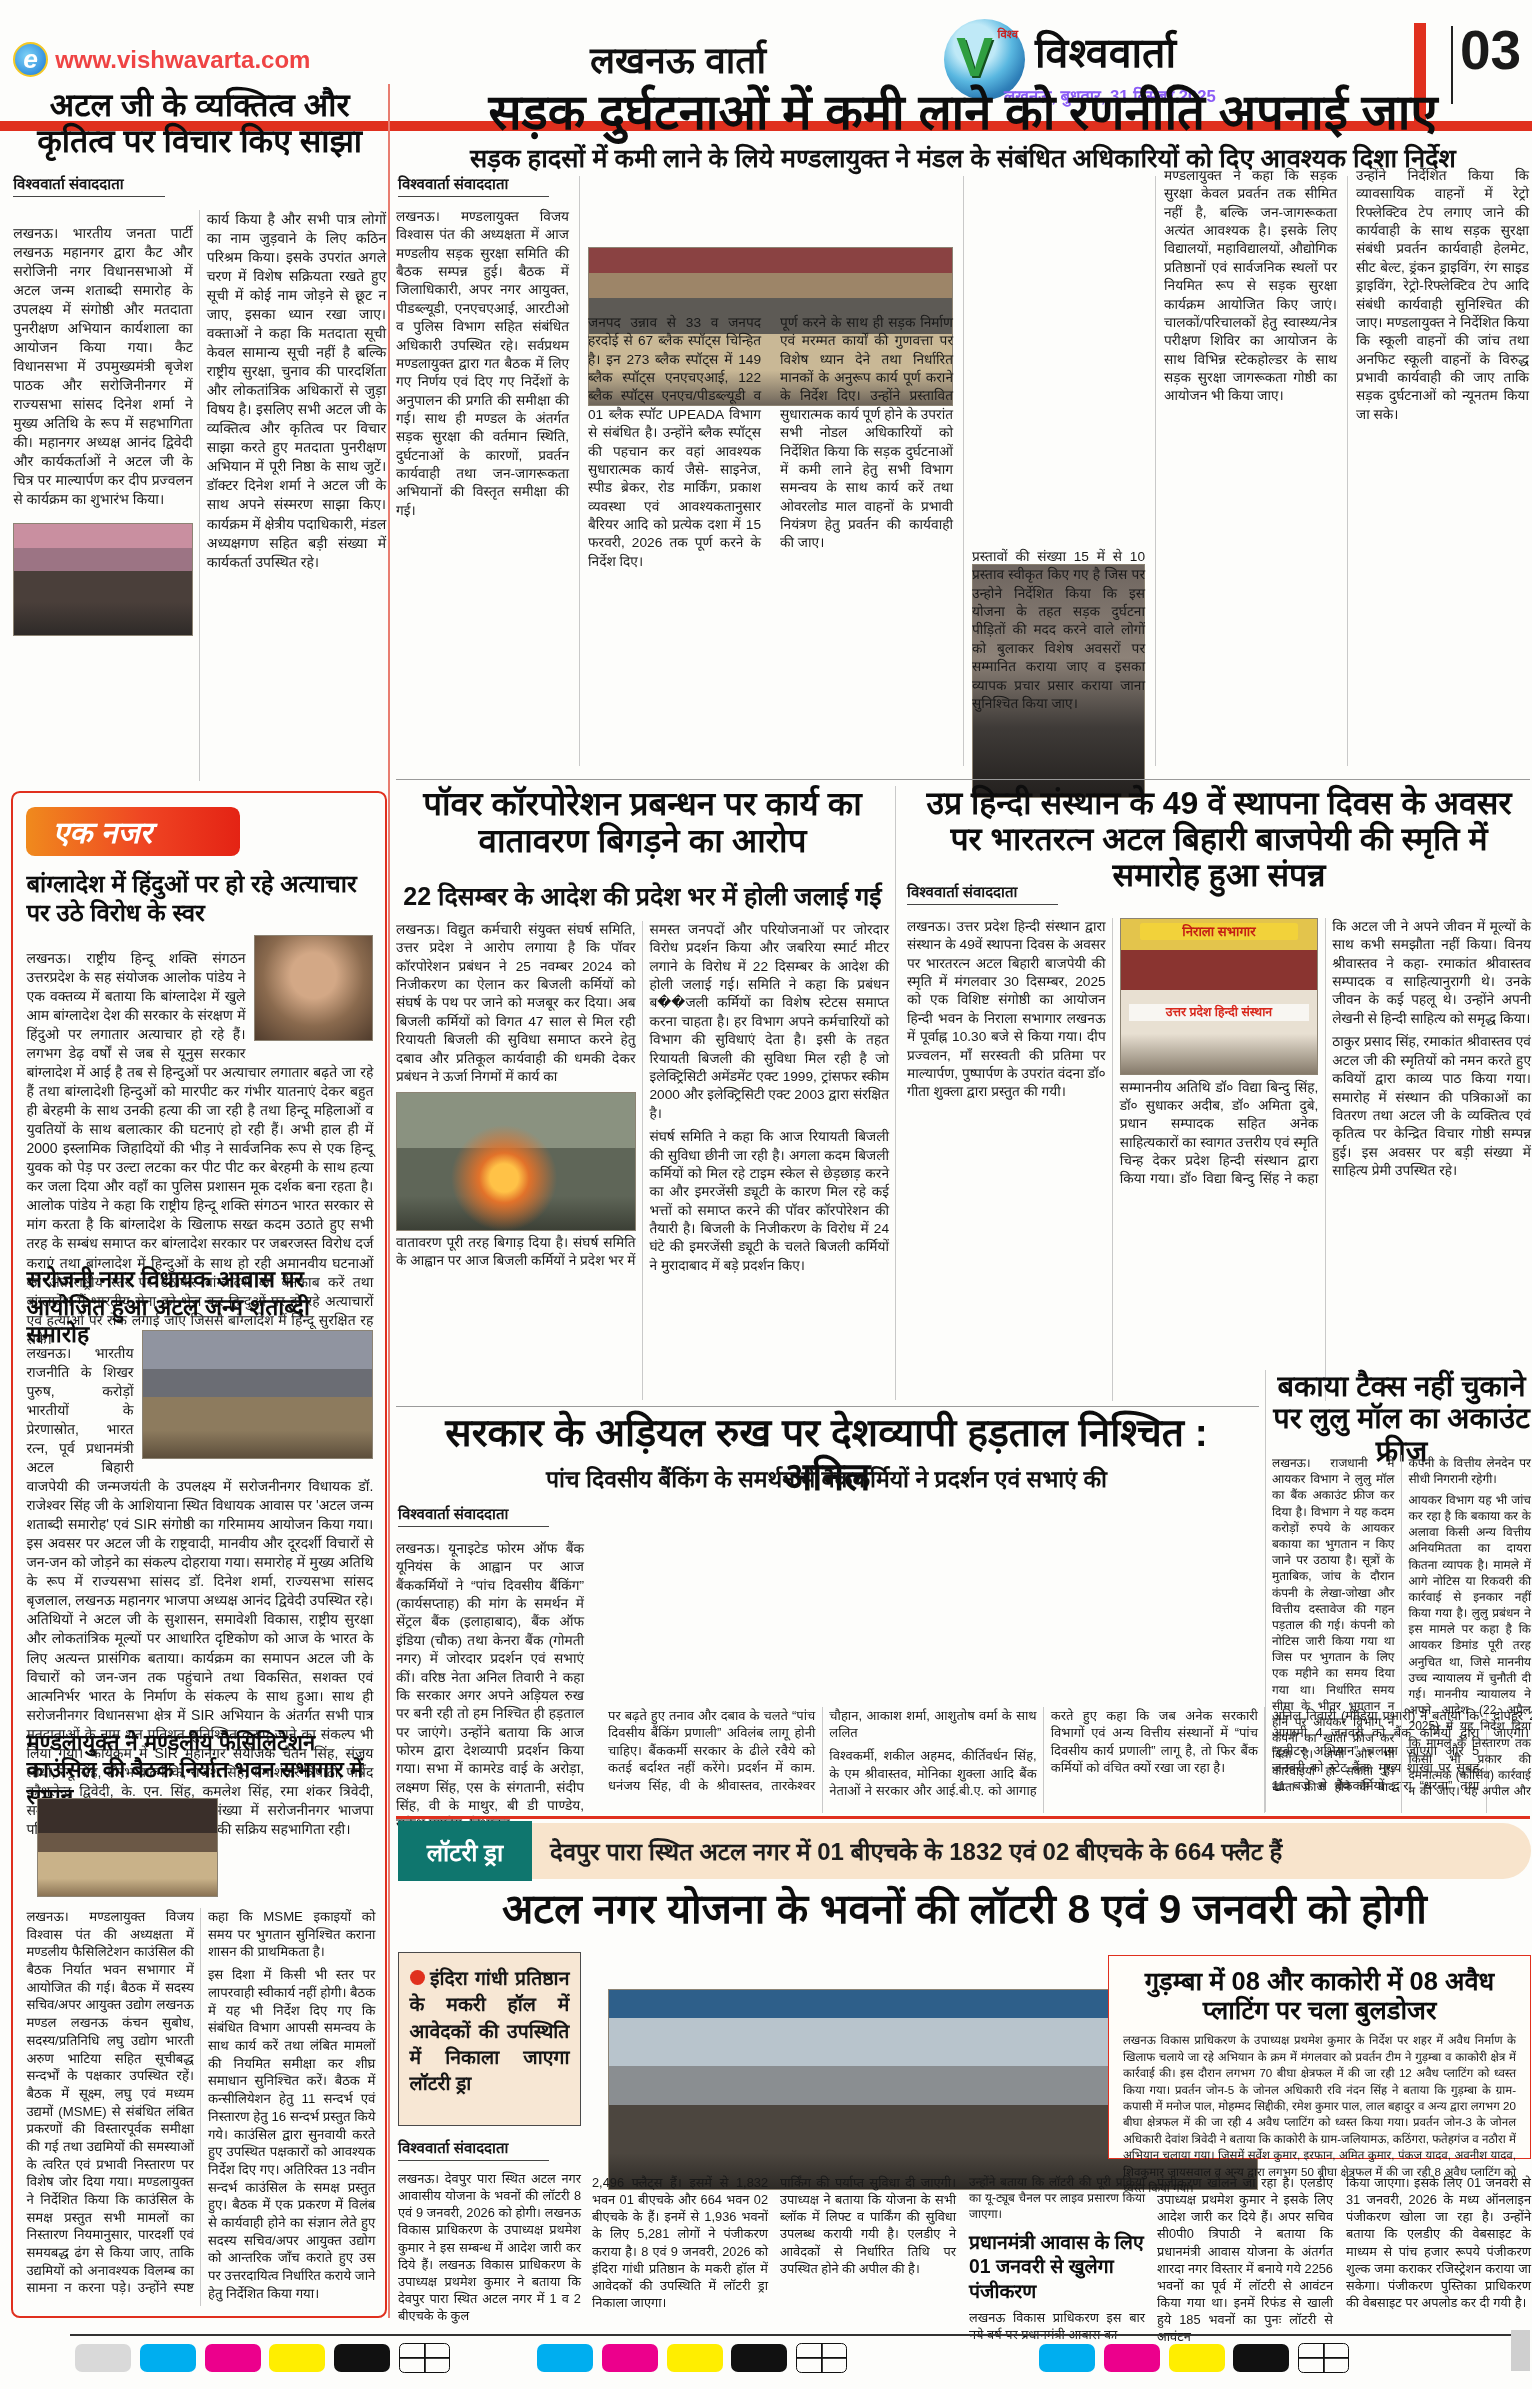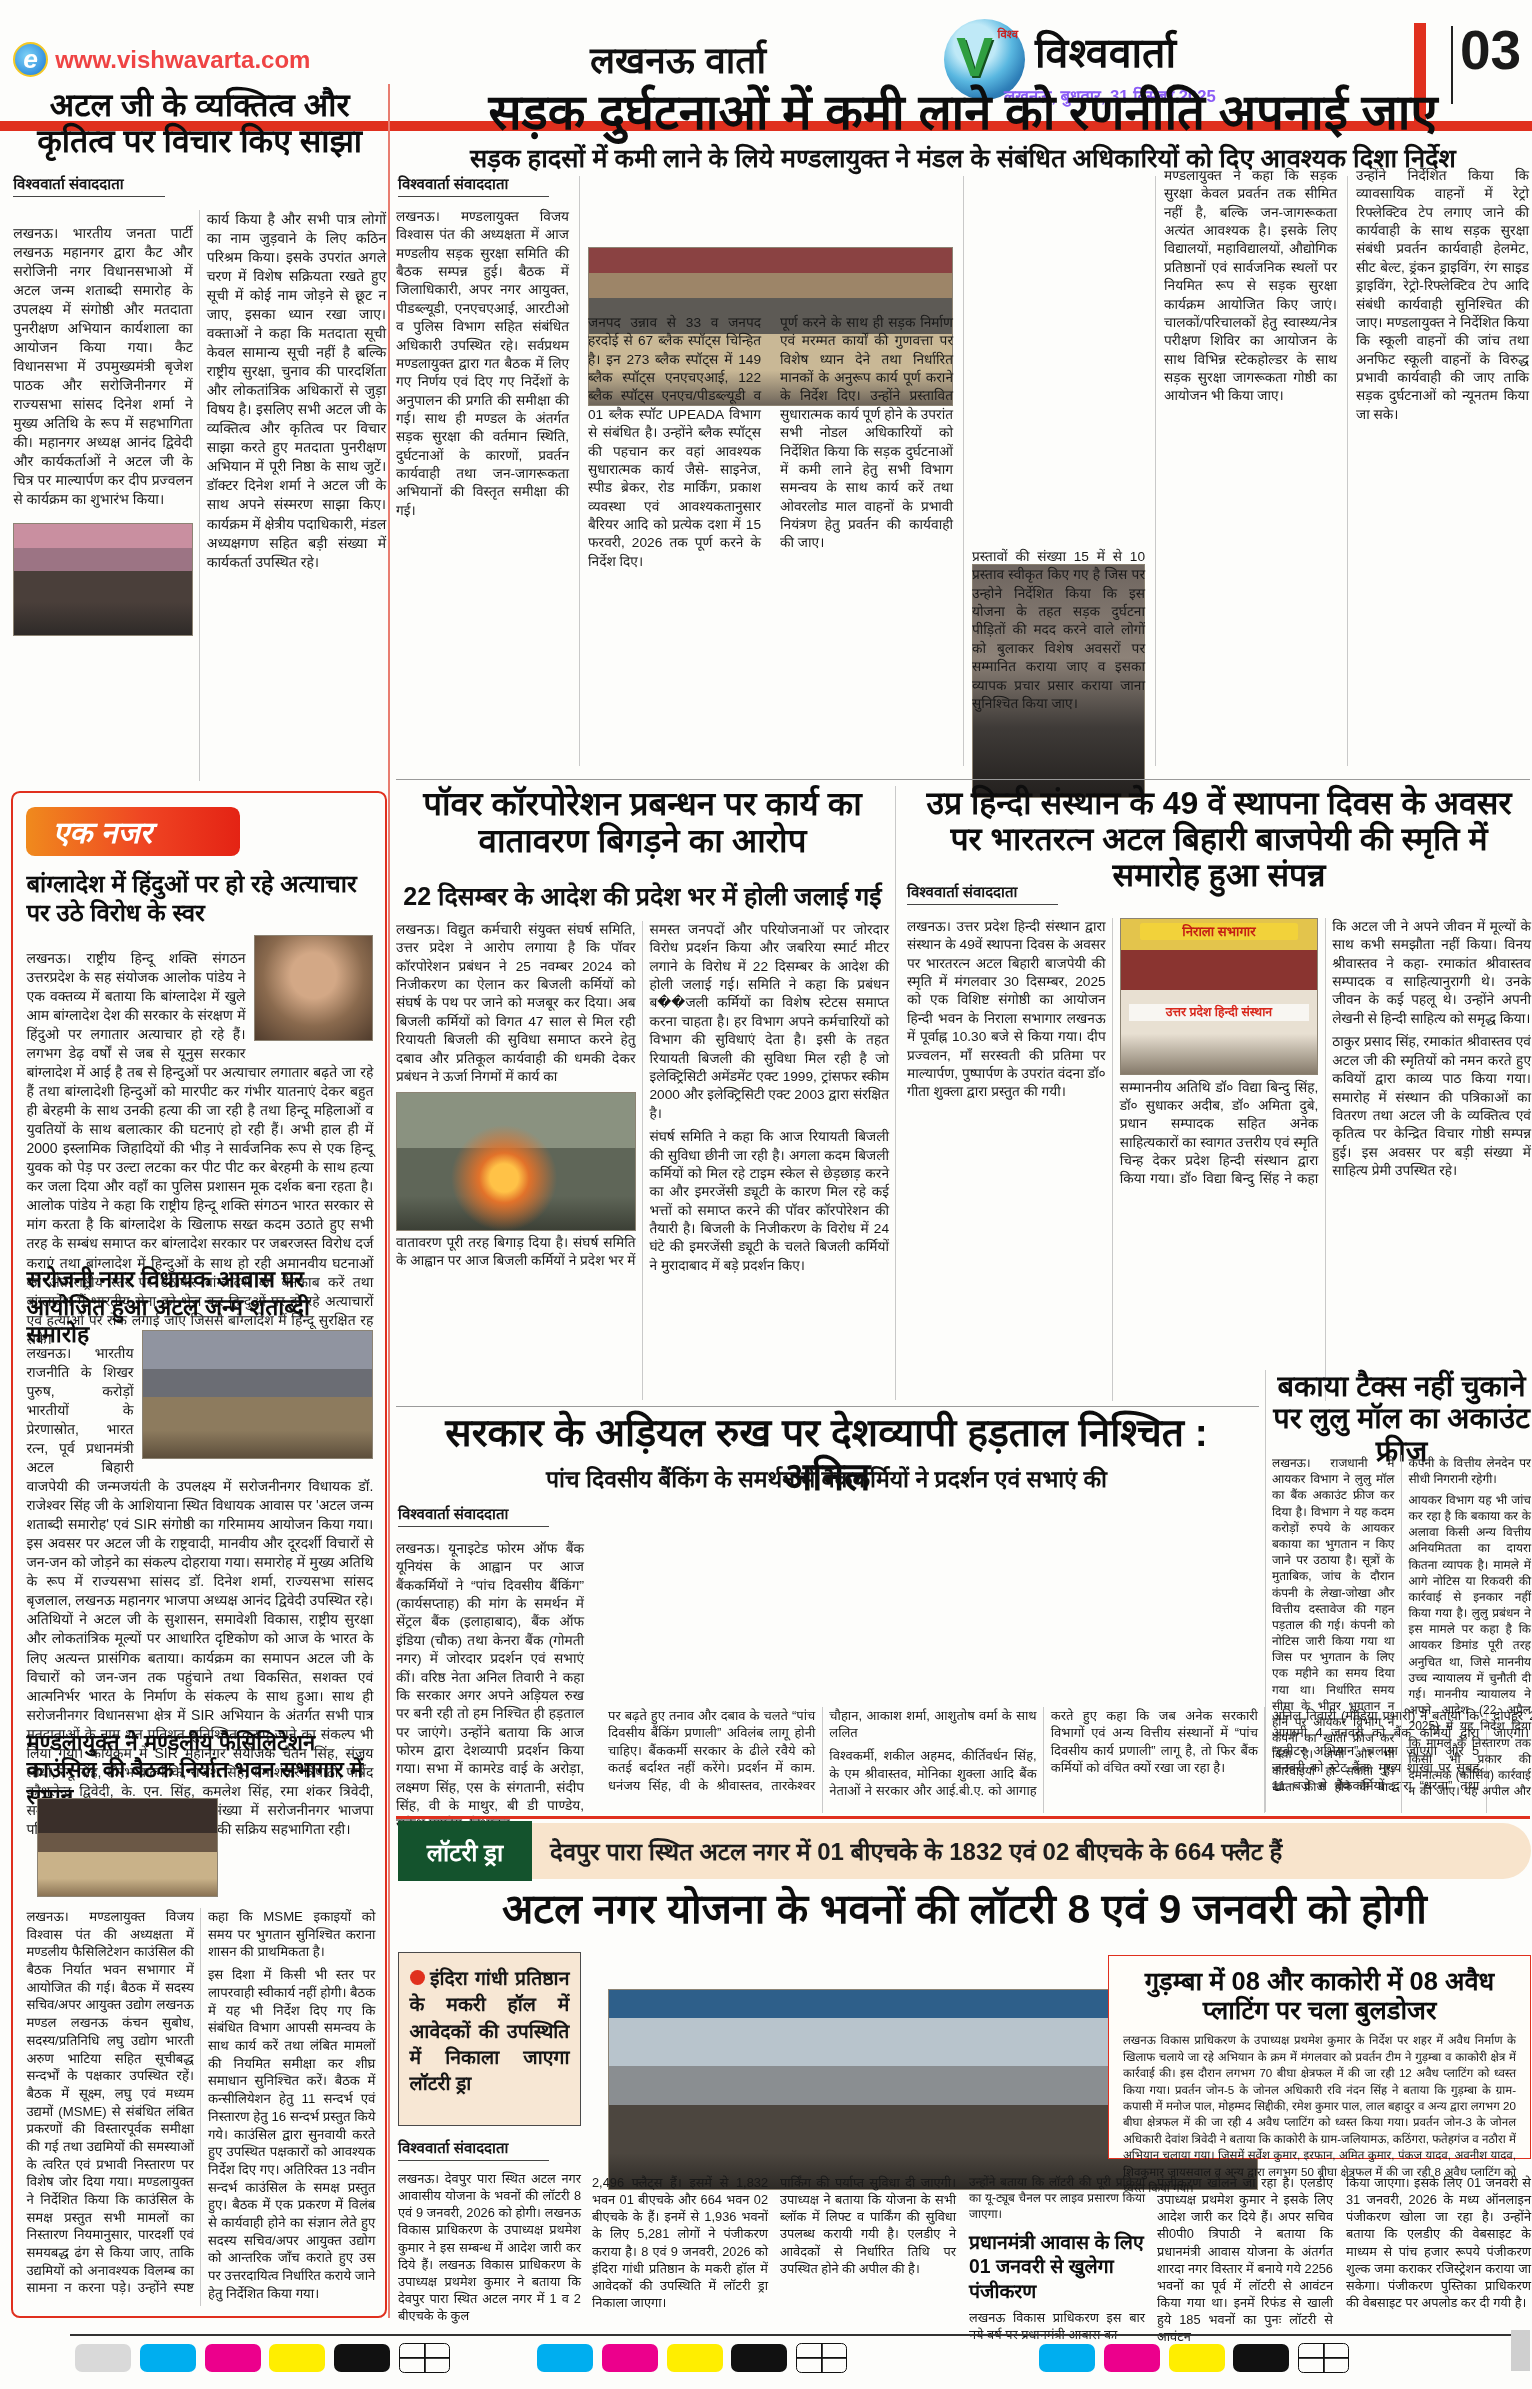--- a/index.html
+++ b/index.html
@@ -27,21 +27,21 @@
   .ph-fire{background:radial-gradient(circle at 45% 62%,#ffc247 0 9%,#e2722a 16%,rgba(0,0,0,0) 34%),linear-gradient(180deg,#8a9280 0 40%,#5f6658 40% 75%,#3c4036);}
   .ph-hindi{background:linear-gradient(180deg,#e3c44c 0 20%,#8a3430 20% 46%,#e8e0d2 46% 74%,#857a6a);}
   .ph-bank{background:linear-gradient(180deg,#2e5f8a 0 14%,#b8c4cc 14% 38%,#8a8e91 38% 58%,#4c463f 58% 82%,#2d2a26);}
   .chip{width:56px;height:28px;border-radius:7px;display:inline-block;margin-right:8.8px;vertical-align:middle;}
   .regmark{width:49px;height:28px;border:1.8px solid #111;border-radius:5.3px;display:inline-block;vertical-align:middle;
     background:linear-gradient(#111,#111) center/100% 1.8px no-repeat,linear-gradient(#111,#111) center/1.8px 100% no-repeat;}
   .pill{background:linear-gradient(90deg,#f08a1d 0%,#ef4523 55%,#e42314 100%);border-radius:8.8px;color:#fff;font-weight:800;font-style:italic;}
   .quotebox{background:#f7e7d4;border:1.8px solid #4a4a4a;box-sizing:border-box;padding:12.3px 10.6px;font-weight:700;font-size:19.4px;line-height:1.35;text-align:justify;}
   .dot{width:15px;height:15px;border-radius:50%;background:#e0301e;display:inline-block;margin-right:5.3px;}
   .strip{background:#f8e4cc;border-radius:0 30px 30px 0;}
-  .tagbox{background:#14532d;color:#fff;font-weight:800;display:flex;align-items:center;justify-content:center;}
+  .tagbox{background:#0f766e;color:#fff;font-weight:800;display:flex;align-items:center;justify-content:center;}
   .boxed{border:1.8px solid #e0301e;box-sizing:border-box;background:#fffdf9;}
 </style>
 </head>
 <body>
 
 <div id="page">
 
   <div class="abs" style="left:13.2px;top:42px;display:flex;align-items:center;gap:7px;">
     <span style="width:35px;height:35px;border-radius:50%;background:radial-gradient(circle at 40% 40%,#7fd4f7,#1574d4);display:inline-flex;align-items:center;justify-content:center;color:#fff;font-weight:800;font-style:italic;font-size:26.4px;border:2.6px solid #f5c824;box-sizing:border-box;">e</span>
     <span style="font-weight:800;font-size:24px;color:#ef4444;">www.vishwavarta.com</span>

